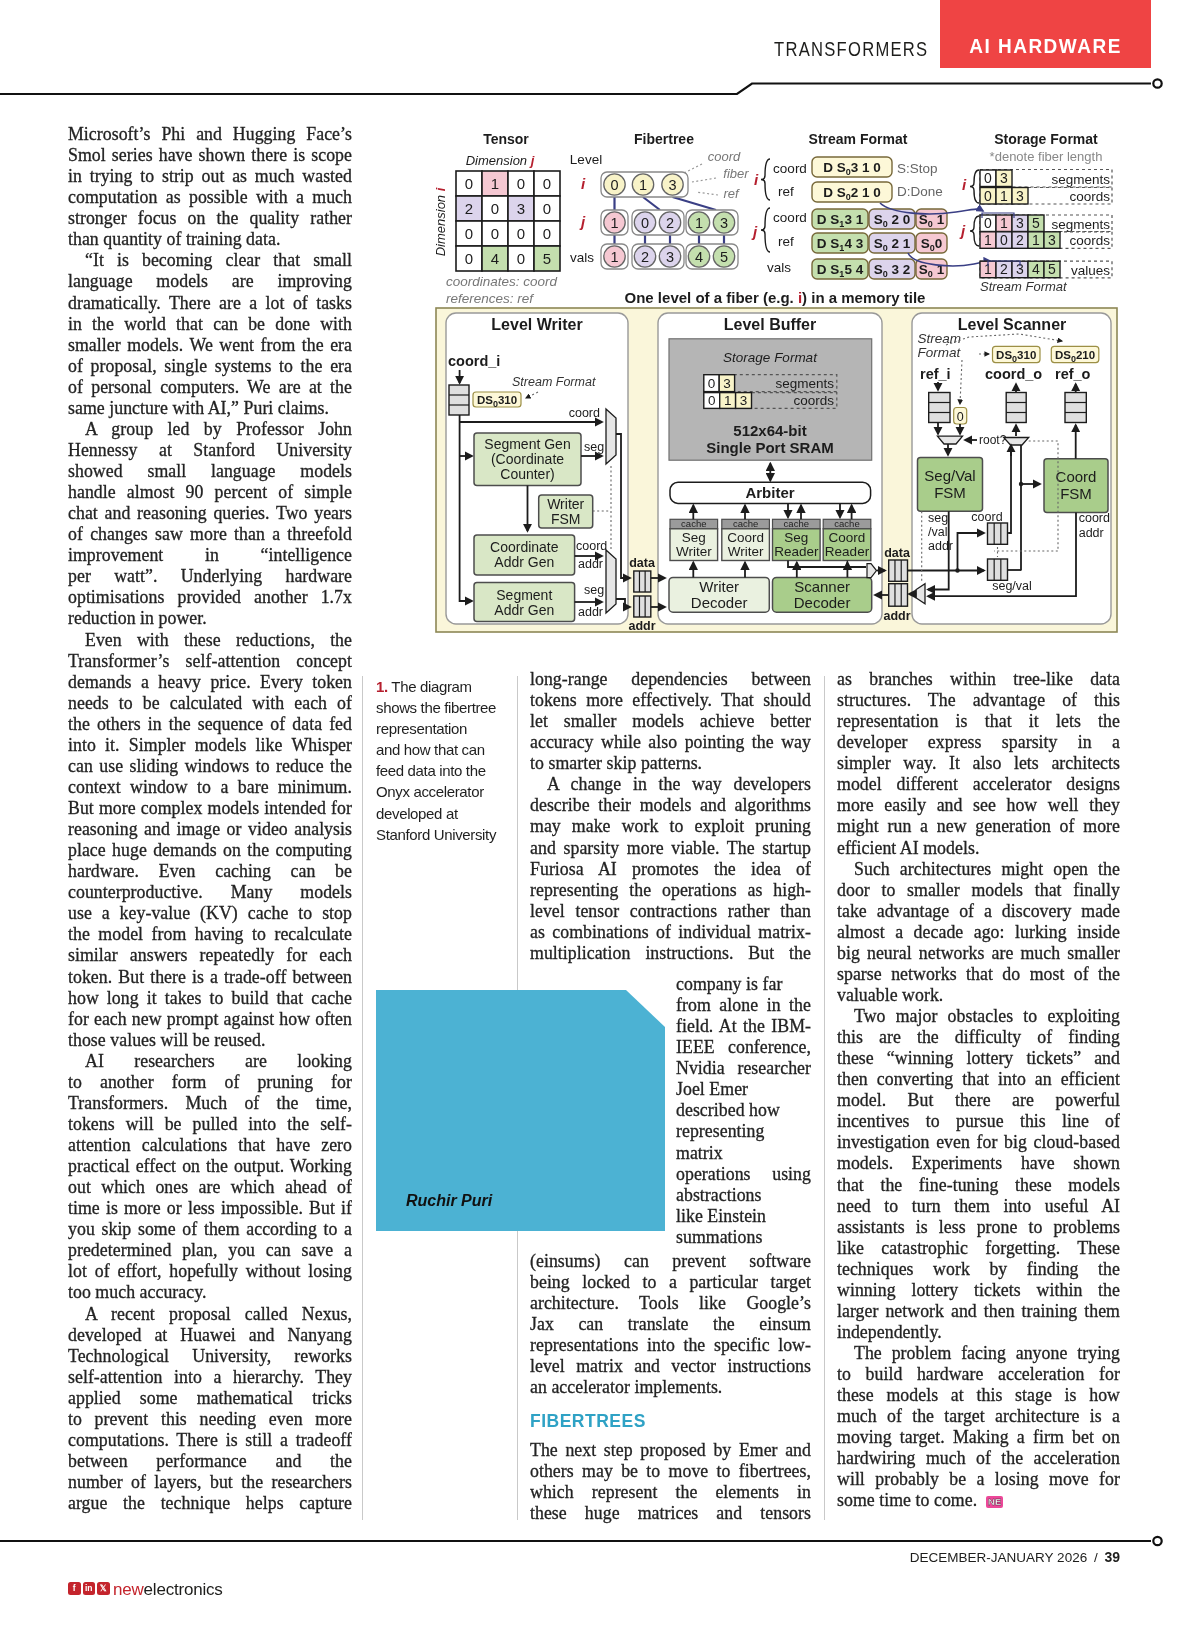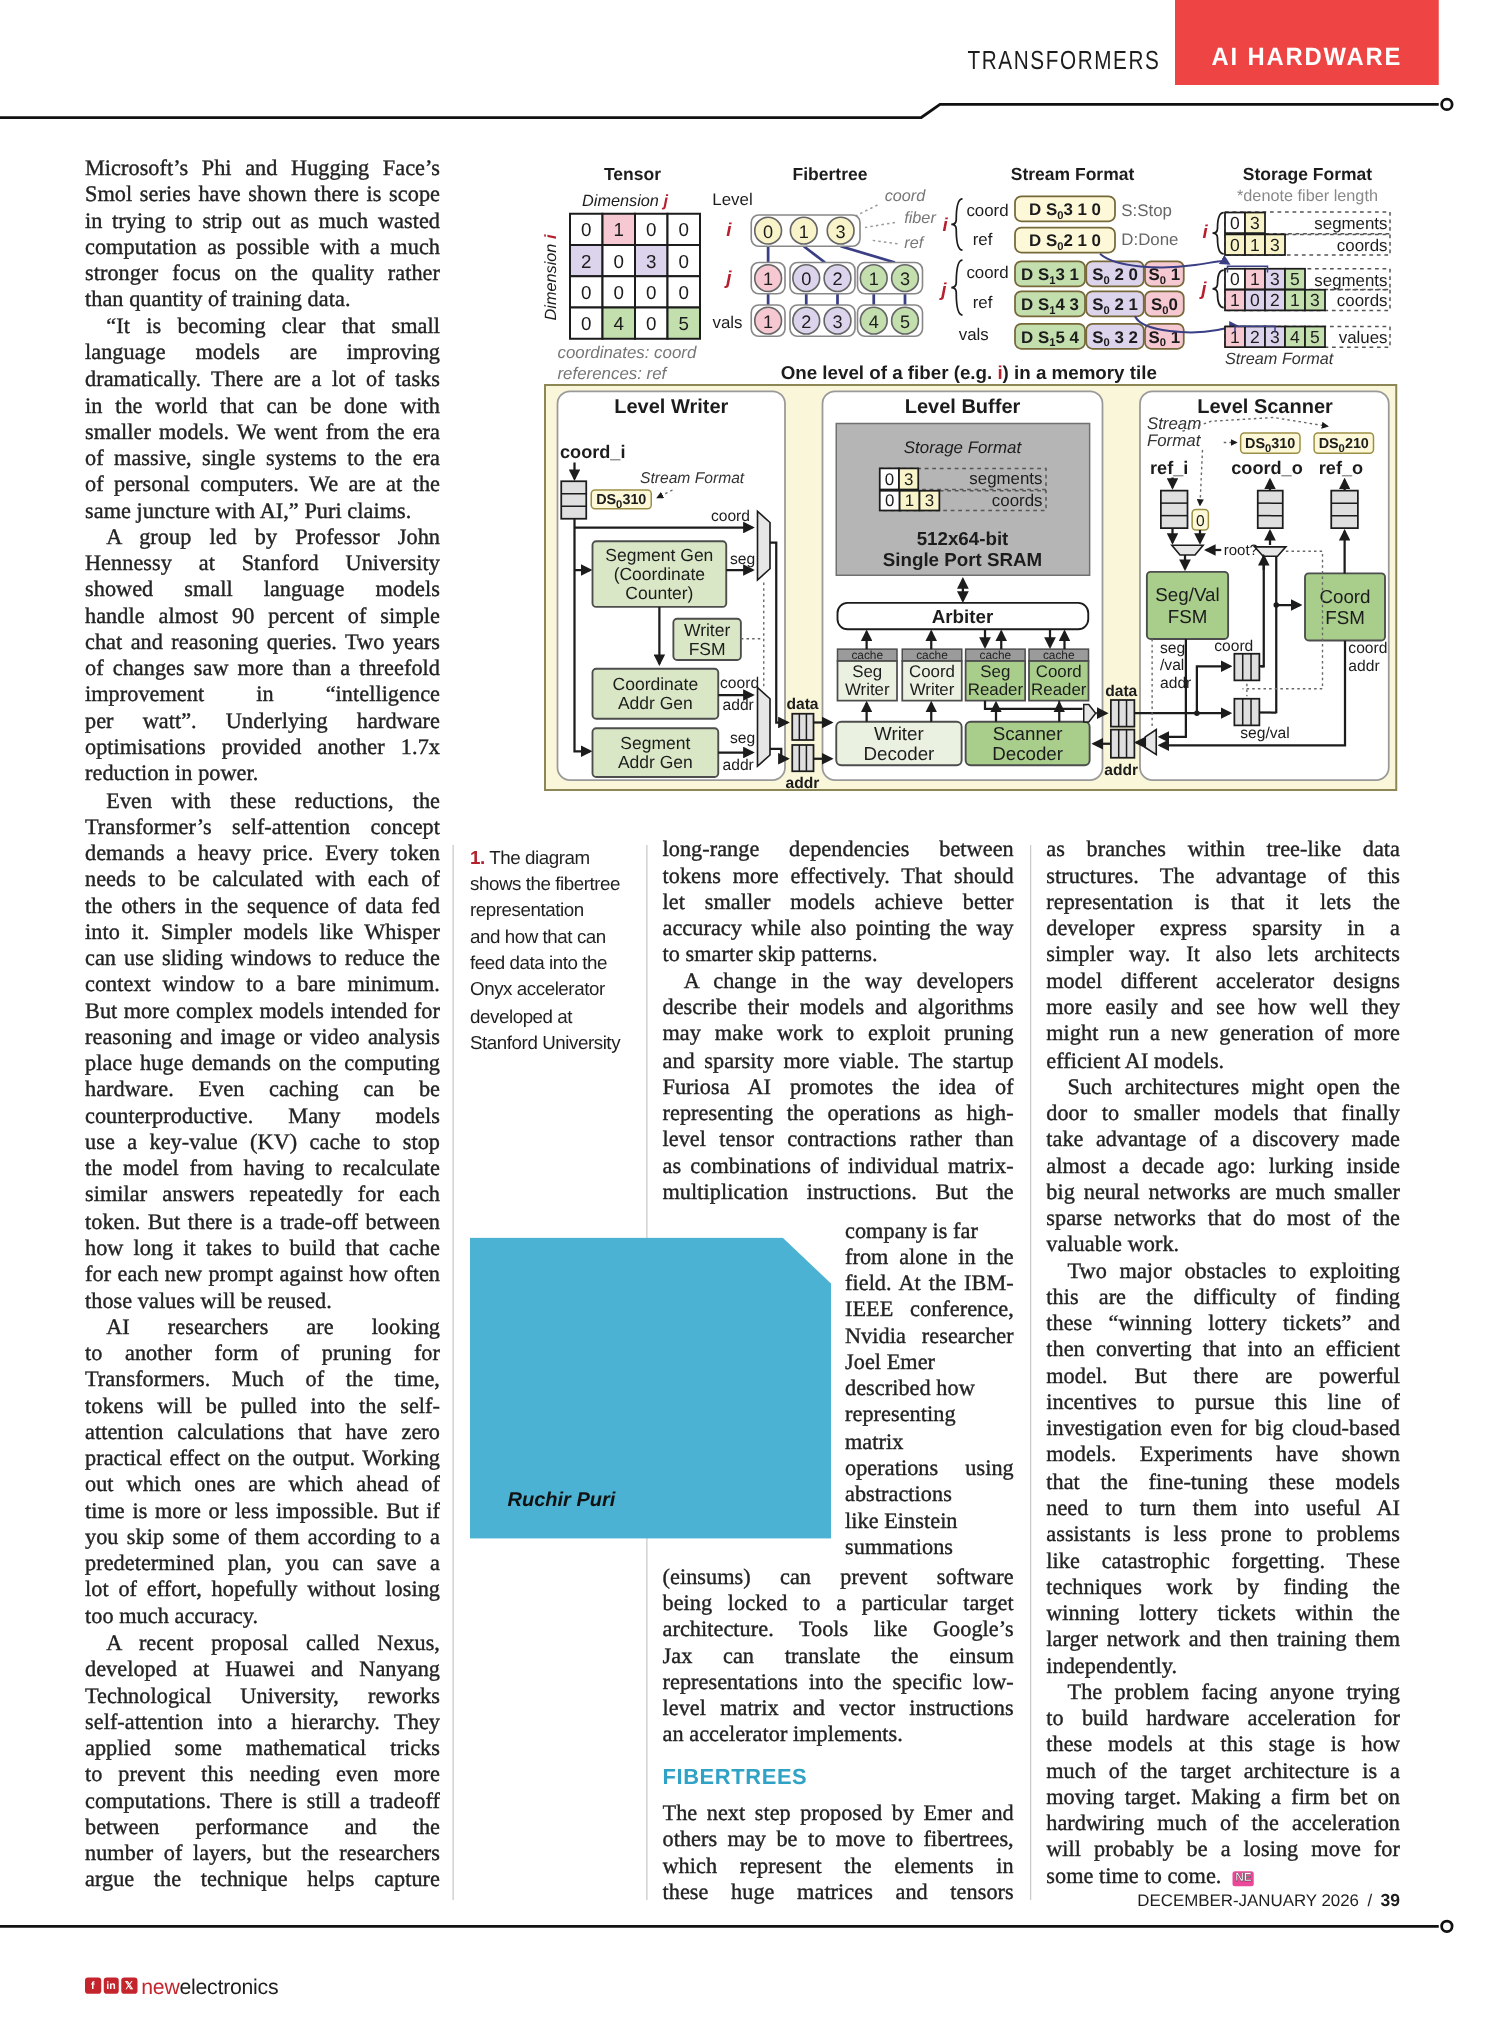--- a/index.html
+++ b/index.html
@@ -38,21 +38,21 @@
 #pullq { left:376px; top:990px; width:289px; height:241px; background:#4cb2d3;
   clip-path:polygon(0 0, 250px 0, 289px 37px, 289px 241px, 0 241px); }
 #pullq .qtext { position:absolute; left:30px; top:32px; font-family:"Liberation Serif", serif;
   font-weight:700; color:#fff; font-size:21.5px; -webkit-text-stroke:0.5px #fff; }
 .qln { line-height:24.6px; white-space:nowrap; }
 #pullq .qauth { position:absolute; left:30px; top:202px; color:#111;
   font-size:16px; font-style:italic; font-weight:700; }
 
 .vrule { position:absolute; width:1px; background:#c9c9c9; }
 
-#folio { right:80px; top:1512px; font-size:13.5px; color:#1d1d1b; }
+#folio { right:80px; top:1549px; font-size:13.5px; color:#1d1d1b; }
 #folio b { font-size:14px; }
 .soc { position:absolute; top:1582px; width:12.5px; height:12.5px; background:#c4242c;
   border-radius:2.5px; color:#fff; text-align:center; font-size:8.5px; font-weight:700;
   line-height:13px; }
 #newel { left:113px; top:1580px; font-size:17px; color:#1d1d1b; letter-spacing:-0.2px;}
 #newel .red { color:#c4242c; }
 </style></head>
 <body>
 <div class="abs" id="trans">TRANSFORMERS</div>
 <div class="abs" id="redbox">
@@ -72,21 +72,21 @@
 <div class="ln">Smol series have shown there is scope</div>
 <div class="ln">in trying to strip out as much wasted</div>
 <div class="ln">computation as possible with a much</div>
 <div class="ln">stronger focus on the quality rather</div>
 <div class="ln last">than quantity of training data.</div>
 <div class="ln ind">“It is becoming clear that small</div>
 <div class="ln">language models are improving</div>
 <div class="ln">dramatically. There are a lot of tasks</div>
 <div class="ln">in the world that can be done with</div>
 <div class="ln">smaller models. We went from the era</div>
-<div class="ln">of massive, single systems to the era</div>
+<div class="ln">of proposal, single systems to the era</div>
 <div class="ln">of personal computers. We are at the</div>
 <div class="ln last">same juncture with AI,” Puri claims.</div>
 <div class="ln ind">A group led by Professor John</div>
 <div class="ln">Hennessy at Stanford University</div>
 <div class="ln">showed small language models</div>
 <div class="ln">handle almost 90 percent of simple</div>
 <div class="ln">chat and reasoning queries. Two years</div>
 <div class="ln">of changes saw more than a threefold</div>
 <div class="ln">improvement in “intelligence</div>
 <div class="ln">per watt”. Underlying hardware</div>

